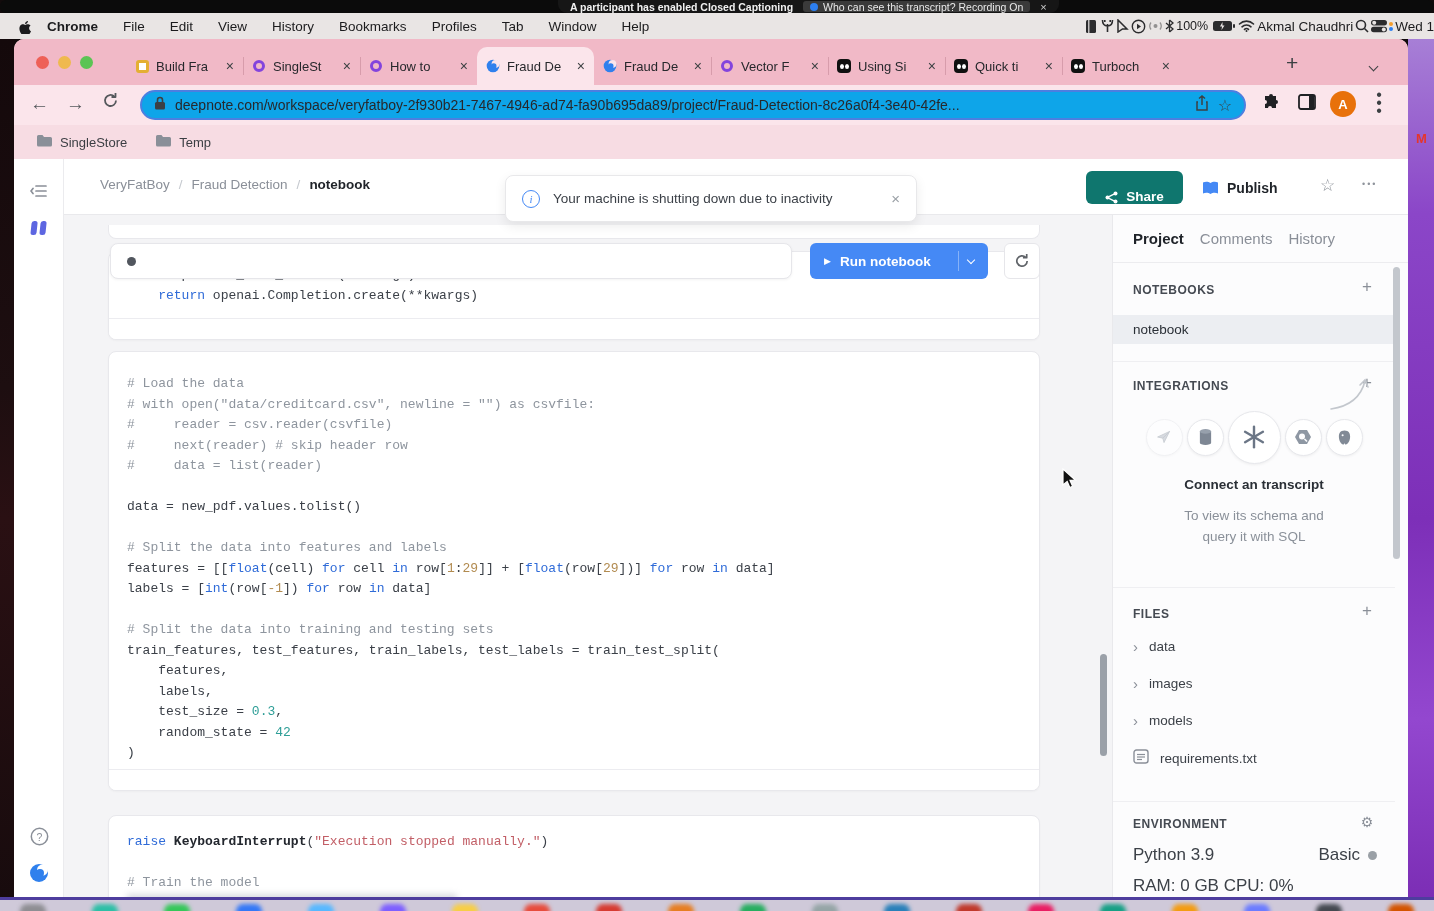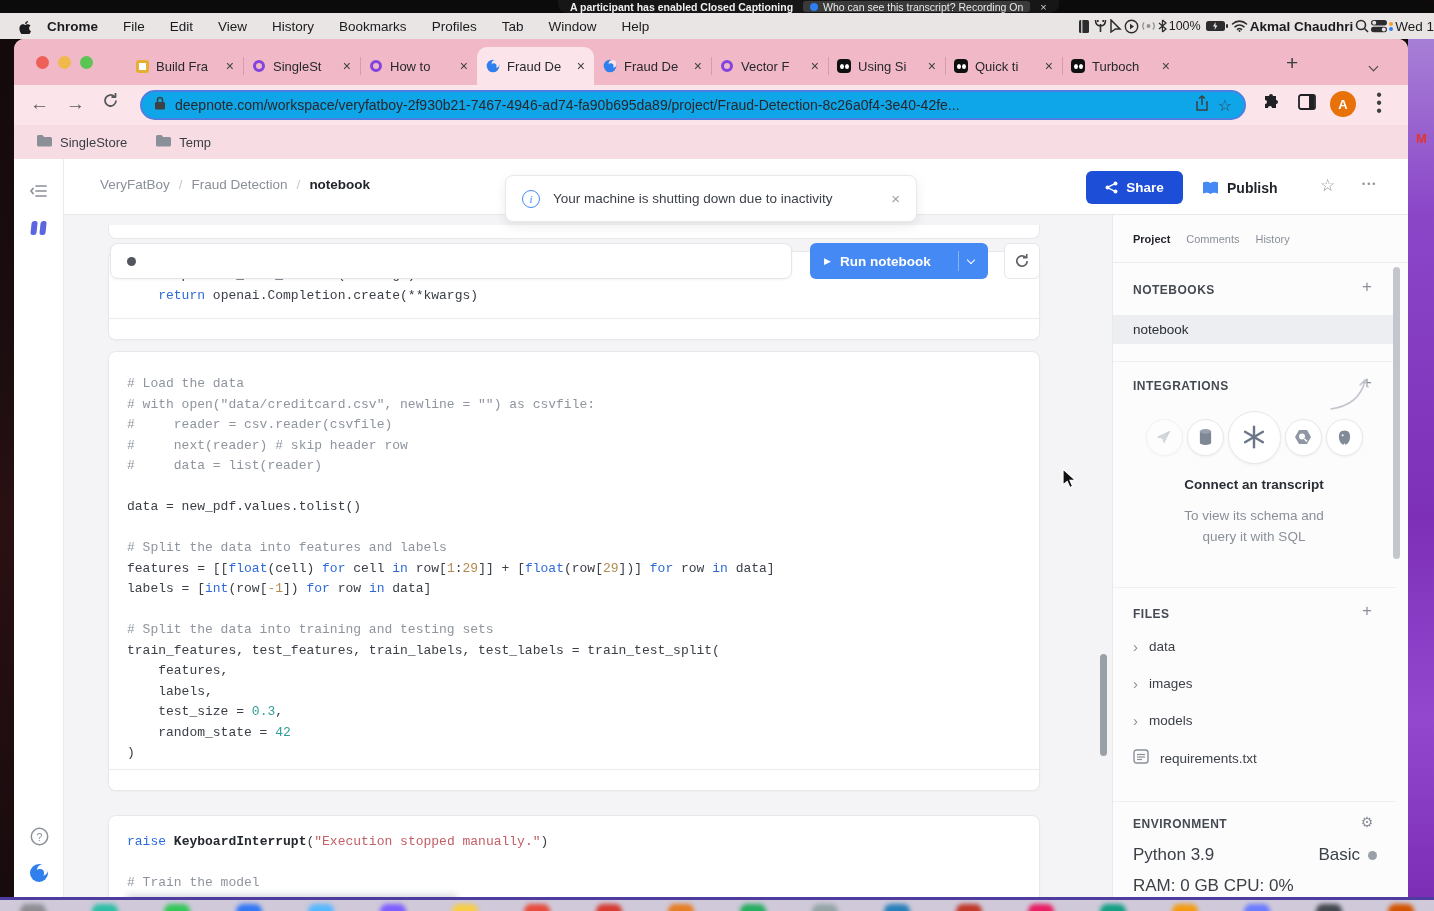--- a/index.html
+++ b/index.html
@@ -17,21 +17,21 @@
   .zb-close { color:#cfcfcf; font-size:11px; }
 
   
   .menubar { position:absolute; left:0; top:13px; width:1434px; height:26px; background:#e9e5e4;
              display:flex; align-items:center; padding:0 0 0 18px; overflow:hidden; z-index:40; }
   .menu-items { display:flex; align-items:center; gap:25px; margin-left:16px; }
   .menu-item { font-size:13.5px; color:#1b1b1d; white-space:nowrap; }
   .menu-item.bold { font-weight:bold; }
   .menu-right { margin-left:auto; display:flex; align-items:center; gap:2px; padding-right:0; }
   .mb-ic { display:inline-flex; align-items:center; color:#2c2c2e; }
-  .mb-user { font-size:13.5px; color:#1b1b1d; white-space:nowrap;font-weight:bold; }
+  .mb-user { font-size:13.5px; color:#1b1b1d; white-space:nowrap; }
   .mb-batt { font-size:12.5px; color:#1b1b1d; display:flex; align-items:center; gap:4px; }
   .cc-dots { display:flex; flex-direction:column; gap:1px; }
   .cc-dots i { width:4px; height:4px; border-radius:50%; display:block; }
   .mb-clock { font-size:13.5px; color:#1b1b1d; white-space:nowrap; }
 
   
   .wall-left { position:absolute; left:0; top:39px; width:14px; height:872px;
                background:linear-gradient(180deg,#14090b 0%, #1d0e10 40%, #2a1013 55%, #170b0d 100%); }
   .wall-right { position:absolute; left:1408px; top:39px; width:26px; height:872px;
                 background:linear-gradient(180deg,#a77fd6 0%, #8b46c8 20%, #7d2fb8 55%, #9347cf 78%, #7a2cb3 100%); }
@@ -76,22 +76,22 @@
 
   
   .page { position:absolute; left:0; top:120px; width:1394px; height:752px; background:#f4f4f6; overflow:hidden; }
   .rail { position:absolute; left:0; top:0; width:50px; height:752px; background:#fff; border-right:1px solid #ebebee; }
   .rail-ic { position:absolute; left:0; width:50px; display:flex; justify-content:center; }
 
   .page-header { position:absolute; left:50px; top:0; width:1344px; height:56px; background:#fff; border-bottom:1px solid #e9e9ec; }
   .breadcrumb { position:absolute; left:36px; top:18px; font-size:13.5px; color:#8a8f98; display:flex; gap:9px; }
   .breadcrumb .crumb-last { color:#1f2329; font-weight:bold; }
   .breadcrumb .crumb-sep { color:#c4c8ce; }
-  .share-btn { position:absolute; left:1022px; top:12px; width:97px; height:33px; background:#1d4ed8; border-radius:6px;
-               display:flex; align-items:center; justify-content:center; gap:8px; color:#fff; font-size:13.5px; font-weight:bold; }
+  .share-btn { position:absolute; left:1022px; top:12px; width:97px; height:33px; background:#0f766e; border-radius:6px;
+               display:flex; align-items:flex-end; justify-content:center; gap:8px; color:#fff; font-size:13.5px; font-weight:bold; }
   .publish-btn { position:absolute; left:1128px; top:12px; height:33px; display:flex; align-items:center; gap:8px;
                  color:#1f2329; font-size:14px; font-weight:bold; padding:0 10px; }
   .hdr-star { position:absolute; left:1256px; top:16px; font-size:17px; color:#8f949c; }
   .hdr-dots { position:absolute; left:1298px; top:20px; font-size:9px; color:#8f949c; letter-spacing:2px; }
 
   .toast { position:absolute; left:491px; top:16px; width:412px; height:47px; background:#fff; border:1px solid #e8e8ea;
            border-radius:8px; box-shadow:0 4px 12px rgba(0,0,0,.08); display:flex; align-items:center; padding:0 16px; gap:13px; z-index:20; }
   .toast-info { width:18px; height:18px; border-radius:50%; border:1.6px solid #4589f5; color:#4589f5; font-size:11px;
                 display:flex; align-items:center; justify-content:center; flex:0 0 auto; font-family:"Liberation Serif",serif; font-style:italic; }
   .toast-text { font-size:13.5px; color:#3c4148; flex:1; }
@@ -125,21 +125,21 @@
   .tk-n1{ color:#b28b50; } .tk-n2{ color:#2e9e97; } .tk-b{ color:#23272e; font-weight:bold; }
   .cell-out { position:absolute; left:0; right:0; bottom:0; height:21px; border-top:1px solid #ececf0; background:#fff; }
   .blur-line { position:absolute; left:18px; top:78px; width:330px; height:12px; background:#b9bec6; filter:blur(3px); opacity:.55; }
 
   .main-scrollbar { position:absolute; left:1086px; top:495px; width:7px; height:102px; border-radius:4px; background:#9aa0a8; }
 
   
   .sidebar { position:absolute; left:1098px; top:56px; width:296px; height:696px; background:#fcfcfd; border-left:1px solid #e9e9ec; }
   .sb-tabs { position:absolute; left:0; top:0; width:100%; height:48px; border-bottom:1px solid #ececef;
              display:flex; align-items:center; padding-left:20px; gap:16px; }
-  .sb-tab { font-size:11px; color:#8a8f98; }
+  .sb-tab { font-size:15px; color:#8a8f98; }
   .sb-tab.active { color:#1f2329; font-weight:bold; }
   .sb-head { position:absolute; left:20px; font-size:12px; font-weight:bold; letter-spacing:.5px; color:#454a52; }
   .sb-plus { position:absolute; left:244px; width:20px; text-align:center; font-size:17px; color:#8a8f98; font-weight:300; }
   .sb-item-sel { position:absolute; left:0; top:100px; width:282px; height:29px; background:#eceef2;
                  display:flex; align-items:center; padding-left:20px; font-size:13.5px; color:#2a2f36; }
   .sb-div { position:absolute; left:0; width:282px; border-top:1px solid #efeff2; }
 
   .int-icons { position:absolute; left:0; top:190px; width:282px; height:64px; display:flex; align-items:center; justify-content:center; }
   .int-circ { border-radius:50%; background:#fff; border:1px solid #e7e8ec; box-shadow:0 1px 3px rgba(0,0,0,.06);
               display:flex; align-items:center; justify-content:center; margin:0 2px; }

